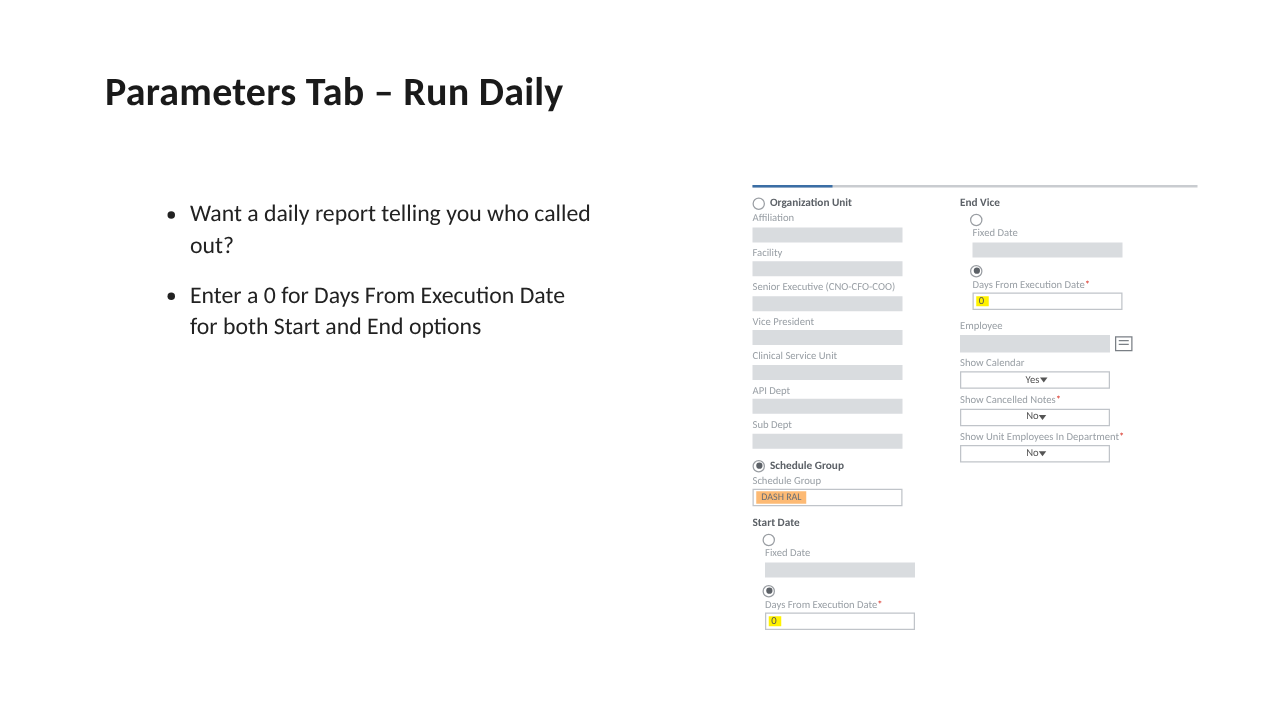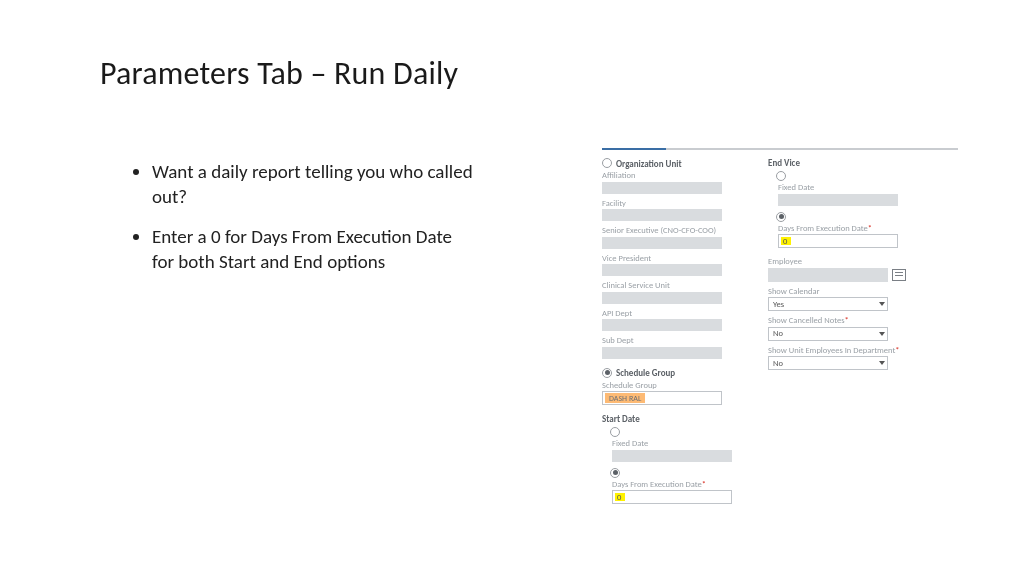--- a/index.html
+++ b/index.html
@@ -16,24 +16,23 @@
     position: relative;
     width: 1024px;
     height: 576px;
     box-sizing: border-box;
   }
   .title {
     position: absolute;
     left: 84px;
     top: 54px;
     font-size: 32px;
-    font-weight: 400;
+    font-weight: 700;
     color: #1a1a1a;
     letter-spacing: 0.2px;
-    margin-left: 16px;
   }
   .bullets {
     position: absolute;
     left: 96px;
     top: 160px;
     width: 380px;
   }
   .bullets ul {
     margin: 0;
     padding: 0 0 0 20px;
@@ -77,21 +76,20 @@
   }
   .col {
     display: flex;
     flex-direction: column;
   }
   .col.left { width: 158px; }
   .col.right { width: 148px; margin-left: 8px; }
 
   .section-head {
     display: flex;
-    align-items: center;
     gap: 4px;
     margin: 2px 0 3px 0;
   }
   .section-head .lbl {
     font-weight: 600;
     color: #5c6167;
     font-size: 9px;
   }
   .radio {
     width: 8px;
@@ -145,21 +143,21 @@
     color: #555;
   }
   .select {
     height: 14px;
     width: 120px;
     border: 1px solid #c0c4c9;
     background: #fff;
     box-sizing: border-box;
     display: flex;
     align-items: center;
-    justify-content: space-between;
+    justify-content: center;
     padding: 0 2px 0 4px;
     font-size: 8.5px;
     color: #555;
   }
   .caret {
     width: 0; height: 0;
     border-left: 3px solid transparent;
     border-right: 3px solid transparent;
     border-top: 4px solid #555;
   }

